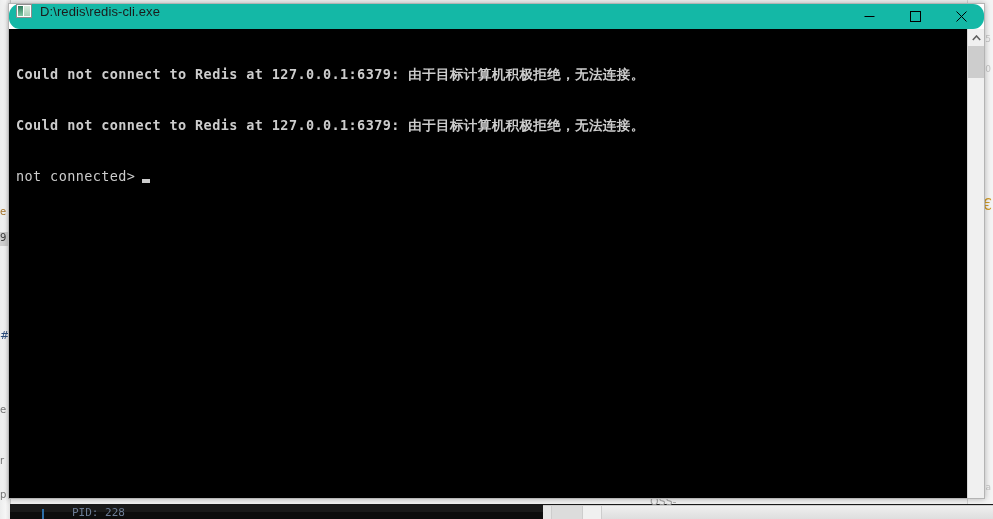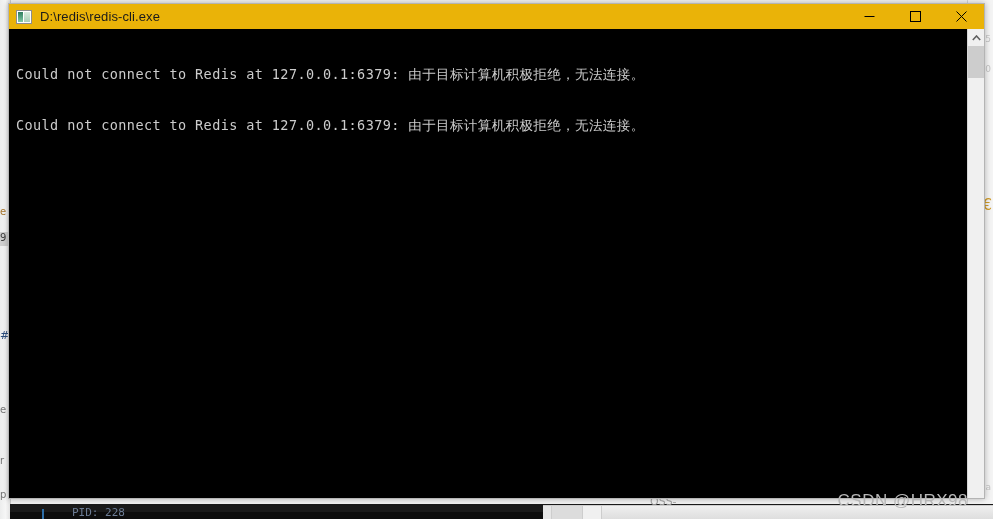--- a/index.html
+++ b/index.html
@@ -153,25 +153,26 @@
     background: #ffffff;
     border: 1px solid #b4b4b4;
     box-shadow: 0 0 6px rgba(0,0,0,0.28);
     box-sizing: border-box;
     display: flex;
     flex-direction: column;
   }
   .titlebar {
     height: 25px;
     min-height: 25px;
-    background: #eab308;
-    display: flex;
-    align-items: center;
+    background: #14b8a6;
+    display: flex;
+    align-items: flex-start;
     position: relative;
     user-select: none;
+    border-radius: 11px;
   }
   .title-icon {
     width: 16px;
     height: 14px;
     margin-left: 7px;
     margin-right: 8px;
     border: 1px solid #8d8d8d;
     background: #ffffff;
     box-sizing: border-box;
     position: relative;
@@ -225,20 +226,21 @@
     font-family: "DejaVu Sans Mono", "Liberation Mono", monospace;
     font-size: 13.5px;
     line-height: 17px;
     color: #cccccc;
     white-space: pre;
     letter-spacing: 0.4px;
   }
   .console-line {
     height: 17px;
     white-space: pre;
+    font-weight: bold;
   }
   .prompt-line {
     display: flex;
     align-items: center;
     height: 17px;
   }
   .cursor-block {
     display: inline-block;
     width: 8px;
     height: 4px;
@@ -358,31 +360,34 @@
             <line x1="10.5" y1="0.5" x2="0.5" y2="10.5" stroke="currentColor" stroke-width="1"></line>
           </svg>
         </div>
       </div>
     </div>
 
     <div class="console-body">
       <div class="console-text">
         <div class="console-line">Could not connect to Redis at 127.0.0.1:6379: 由于目标计算机积极拒绝，无法连接。</div>
         <div class="console-line">Could not connect to Redis at 127.0.0.1:6379: 由于目标计算机积极拒绝，无法连接。</div>
+        <div class="prompt-line">
+          <span>not connected&gt;</span>
+          <span class="cursor-block"></span>
+        </div>
       </div>
 
       <div class="console-scrollbar">
         <div class="sb-arrow">
           <svg width="9" height="6" viewBox="0 0 9 6" aria-hidden="true">
             <path d="M0.8 5 L4.5 1 L8.2 5" fill="none" stroke="currentColor" stroke-width="1.6"></path>
           </svg>
         </div>
         <div class="sb-track">
           <div class="sb-thumb"></div>
         </div>
       </div>
     </div>
 
   </div>
 
-  <div class="watermark">CSDN @HRX98</div>
 
 </div>
 
 </body></html>

